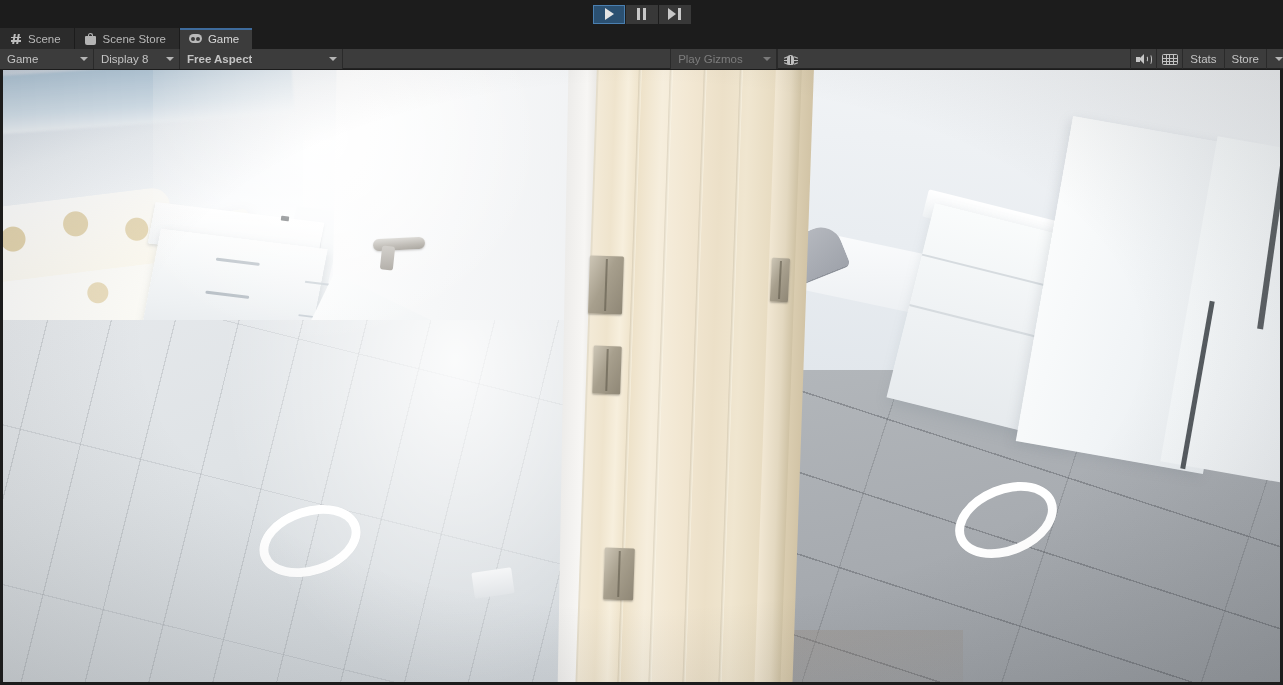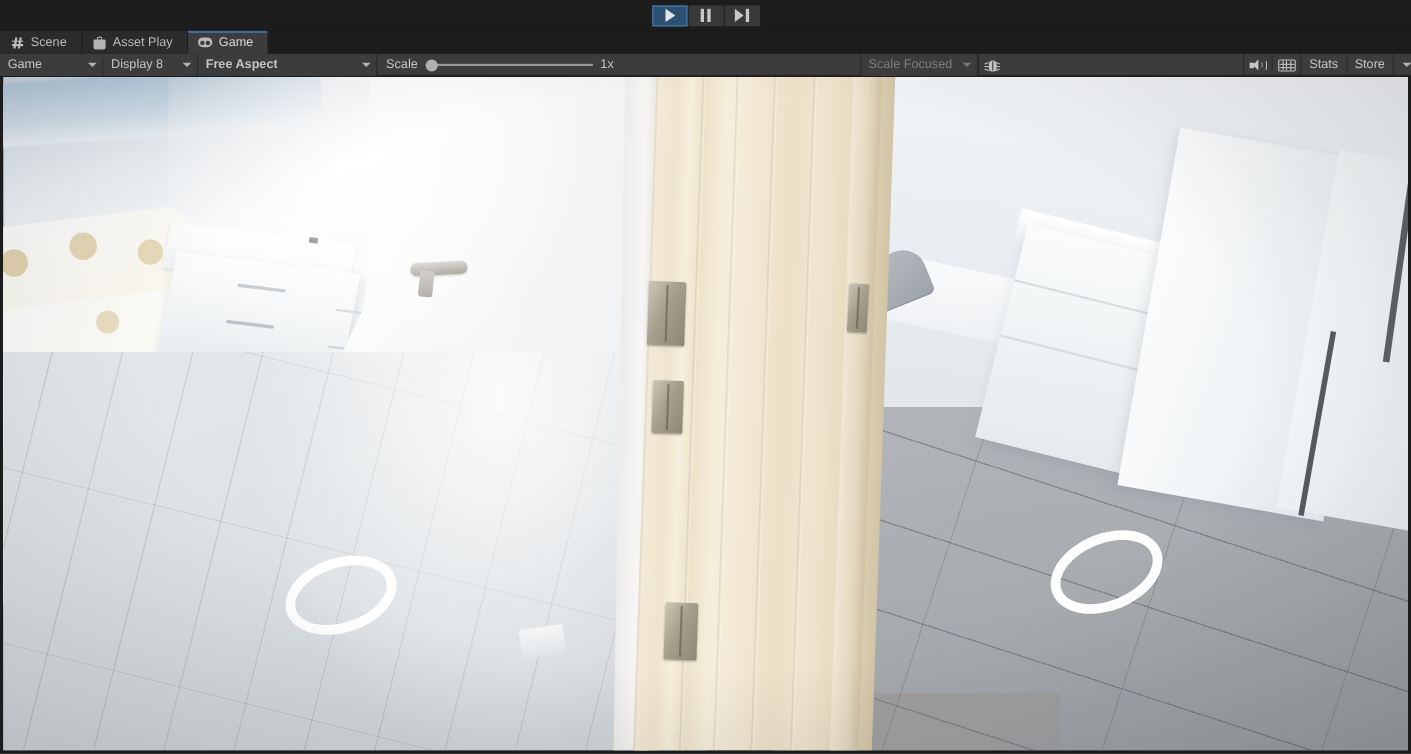--- a/index.html
+++ b/index.html
@@ -475,21 +475,21 @@
       </span>
       <span>Scene</span>
     </div>
     <div class="tab">
       <span class="tab-ico">
         <span class="bag">
             <span class="hdl"></span>
             <span class="body"></span>
           </span>
       </span>
-      <span>Asset Play</span>
+      <span>Scene Store</span>
     </div>
     <div class="tab active">
       <span class="tab-ico">
         <span class="pad">
             <i></i>
             <i></i>
           </span>
       </span>
       <span>Game</span>
     </div>
@@ -505,33 +505,25 @@
     <div class="tb-dd" style="width:86px;">
       <span class="lbl">Display 8</span>
       <span class="caret"></span>
     </div>
 
     <div class="tb-dd" style="width:163px;font-weight:bold;">
       <span class="lbl">Free Aspect</span>
       <span class="caret"></span>
     </div>
 
-    <div class="tb-scale">
-      <span>Scale</span>
-      <span class="slider-wrap">
-        <span class="slider-track"></span>
-        <span class="slider-knob"></span>
-      </span>
-      <span class="scale-val">1x</span>
-    </div>
 
     <div class="tb-spacer"></div>
 
     <div class="tb-dd disabled" style="width:107px;border-left:1px solid #2a2a2a;">
-      <span class="lbl">Scale Focused</span>
+      <span class="lbl">Play Gizmos</span>
       <span class="caret dim"></span>
     </div>
 
     <div class="tb-icobtn">
       <span class="bug">
         <span class="shell"></span>
         <span class="lg l1"></span>
           <span class="lg l2"></span>
           <span class="lg l3"></span>
         <span class="lg r1"></span>

